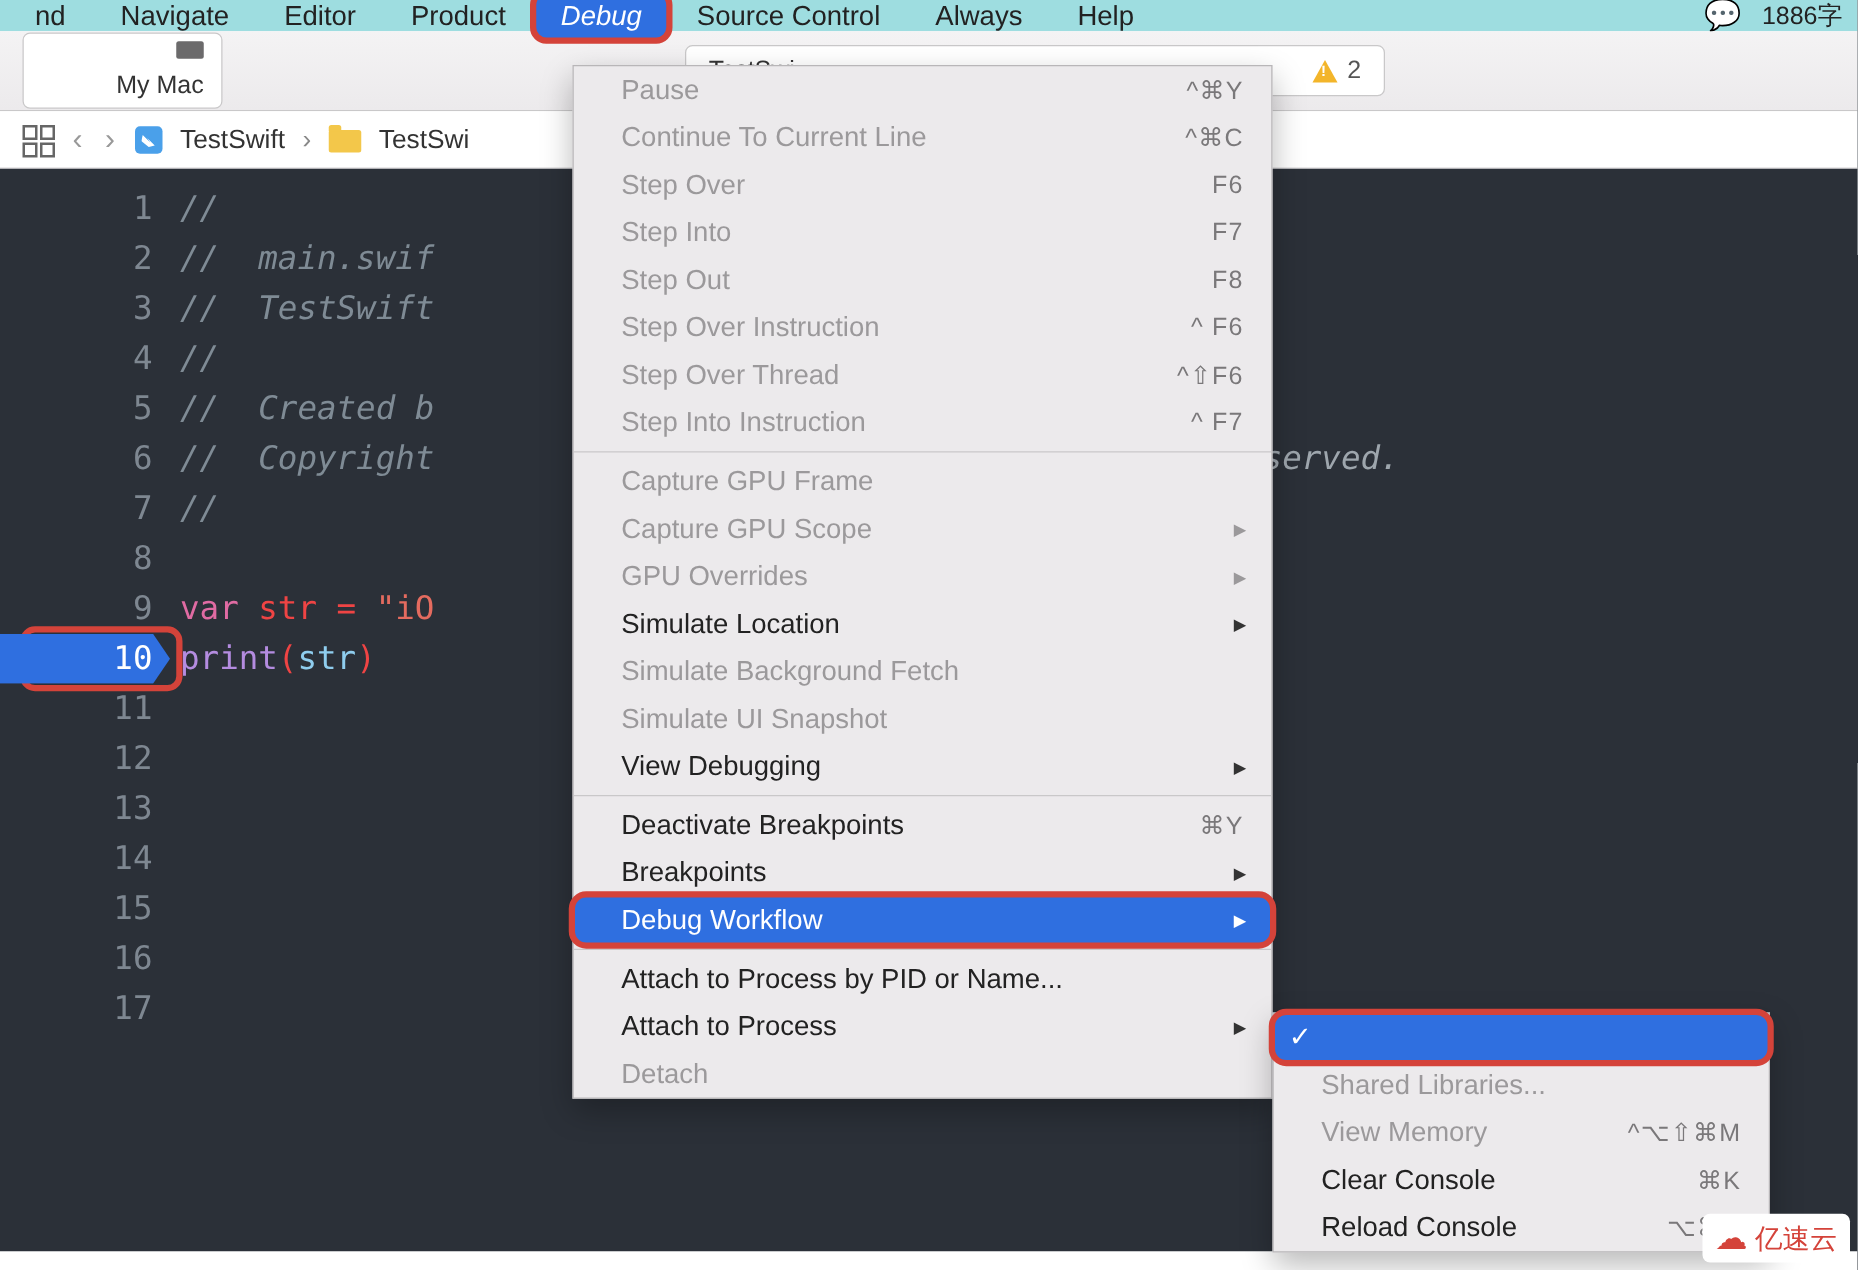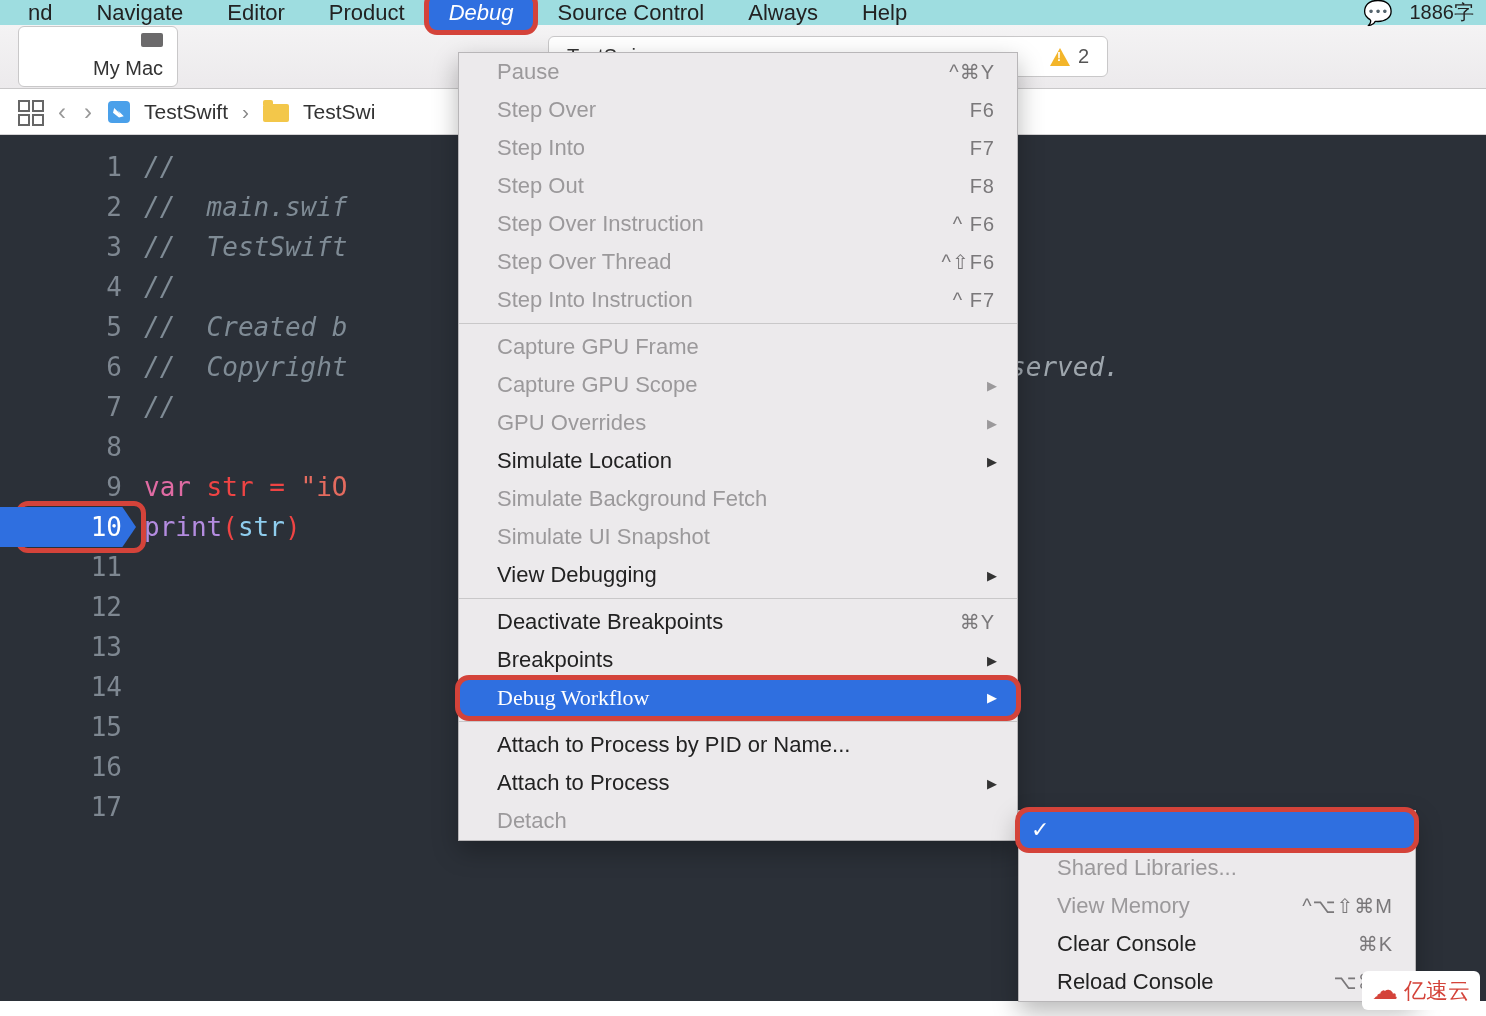--- a/index.html
+++ b/index.html
@@ -168,21 +168,21 @@
   }
   .menu .row .check{position:absolute;left:12px;}
   .menu .row.disabled { color:#9b999b; }
   .menu .sep { height:1px; background:#c9c8c9; margin:4px 0; }
   .menu .sc { color:#7a787a; font-size:20px; letter-spacing:1px;}
   .menu .row.sub::after{
     content:"▶"; font-size:13px; color:#333; position:absolute; right:20px;
   }
   .menu .row.sub.disabled::after{ color:#9b999b;}
   .menu .row.hl {
-    background:#2f6fe0; color:#fff;font-family:Liberation Serif, serif;
+    background:#2f6fe0; color:#fff;
   }
   .menu .row.hl::after{color:#fff;}
   .menu1 { top:40px; left:458px; width:560px;margin-top:12px; }
   .menu2 { top:810px; left:1018px; width:398px; }
   .menu .row.box {
     outline:5px solid #d4433a; outline-offset:-1px; border-radius:10px;
   }
 
   
   .wm {
@@ -262,20 +262,24 @@
     </div>
   <div class="code" id="code"><div style="height: 40px;"><span class="c-comment">//</span></div><div style="height: 40px;"><span class="c-comment">//  main.swif</span></div><div style="height: 40px;"><span class="c-comment">//  TestSwift</span></div><div style="height: 40px;"><span class="c-comment">//</span></div><div style="height: 40px;"><span class="c-comment">//  Created b</span></div><div style="height: 40px;"><span class="c-comment">//  Copyright</span><span style="display:inline-block;width:600px"></span><span class="c-tail">s reserved.</span></div><div style="height: 40px;"><span class="c-comment">//</span></div><div style="height: 40px;"><span class=""></span></div><div style="height: 40px;"><span class="c-kw">var</span><span class="c-var"> str = </span><span class="c-str">"iO</span></div><div style="height: 40px;"><span class="c-fn">print</span><span class="c-var">(</span><span class="c-id">str</span><span class="c-var">)</span></div><div style="height: 40px;"><span class=""></span></div><div style="height: 40px;"><span class=""></span></div><div style="height: 40px;"><span class=""></span></div><div style="height: 40px;"><span class=""></span></div><div style="height: 40px;"><span class=""></span></div><div style="height: 40px;"><span class=""></span></div><div style="height: 40px;"><span class=""></span></div></div>
 </div>
 
 <div class="menu menu1" id="menu1">
     <div class="row disabled">
       <span>Pause</span>
       <span class="sc">^⌘Y</span>
     </div>
     <div class="row disabled">
+      <span>Continue To Current Line</span>
+      <span class="sc">^⌘C</span>
+    </div>
+    <div class="row disabled">
       <span>Step Over</span>
       <span class="sc">F6</span>
     </div>
     <div class="row disabled">
       <span>Step Into</span>
       <span class="sc">F7</span>
     </div>
     <div class="row disabled">
       <span>Step Out</span>
       <span class="sc">F8</span>

